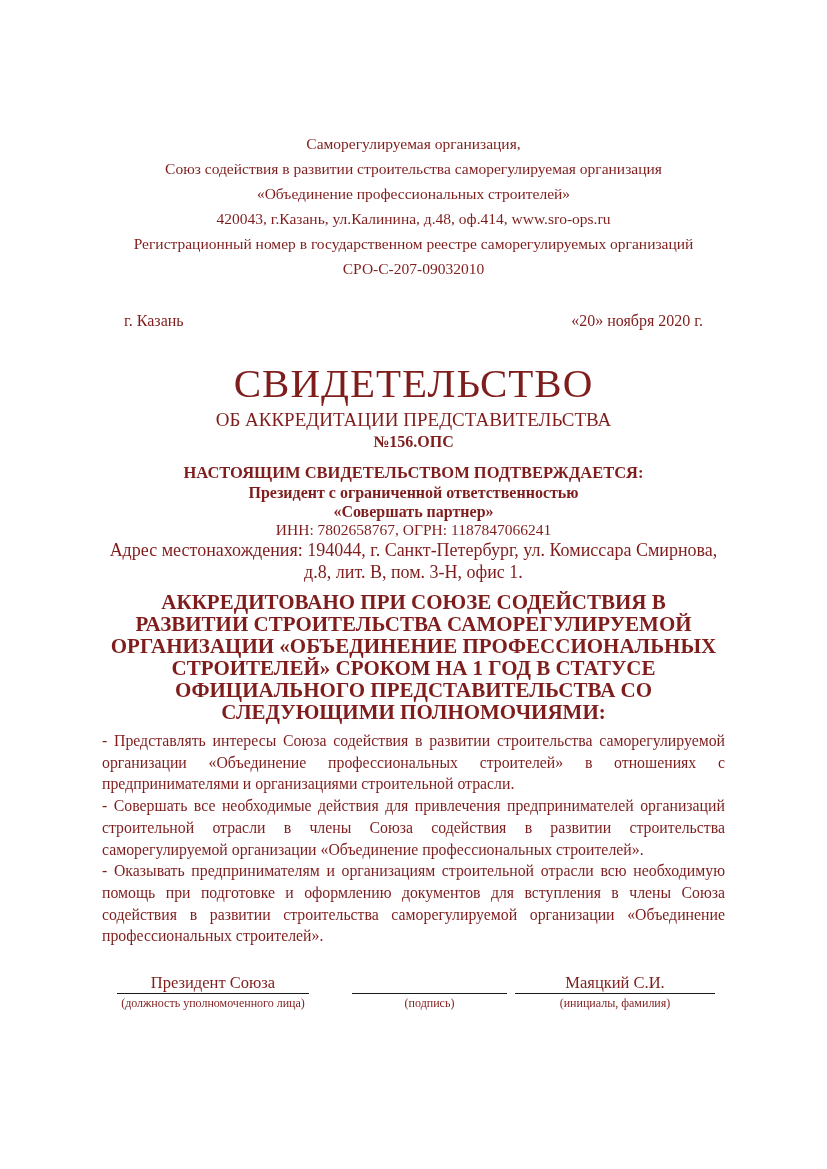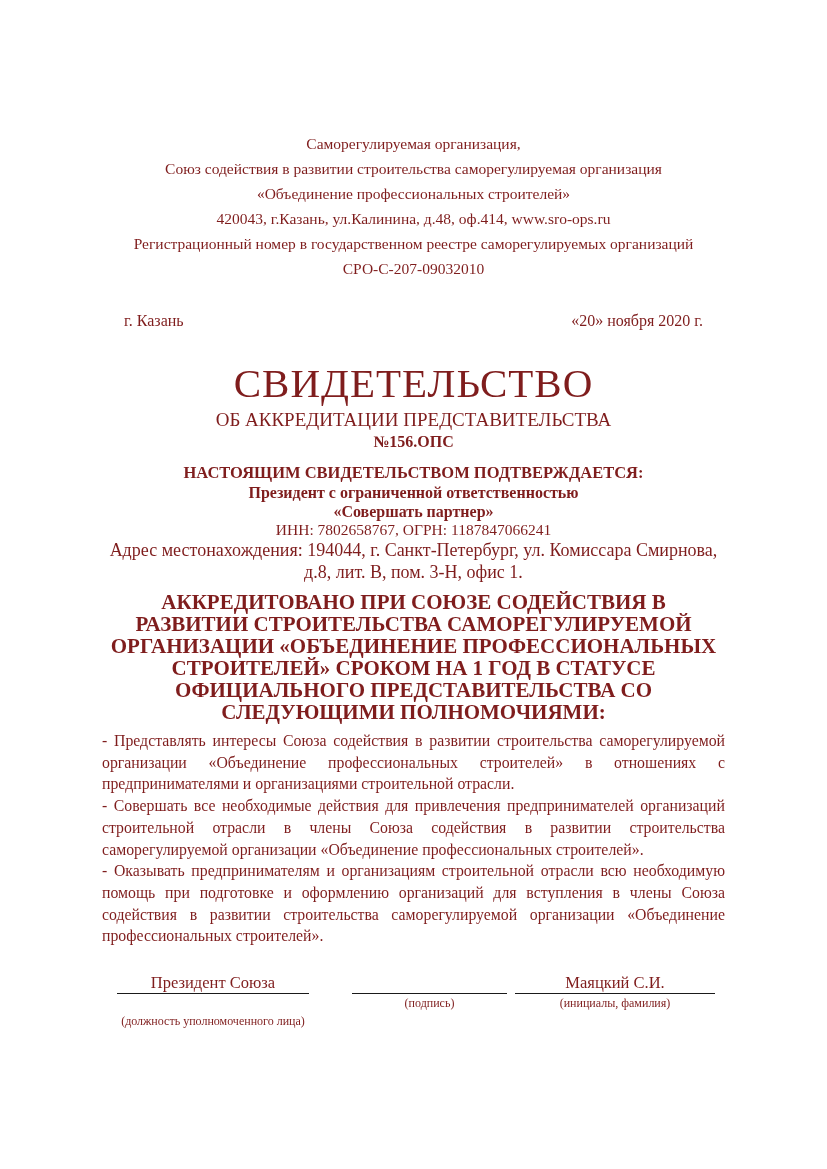--- a/index.html
+++ b/index.html
@@ -56,21 +56,21 @@
     text-align: justify;
     font-size: 15.8px;
     line-height: 21.7px;
   }
   .signatures {
     display: flex;
     margin-top: 26px;
     padding-left: 15px;
   }
   .sig-col { display: flex; flex-direction: column; }
-  .sig-col-position { width: 192px; gap: 18px; }
+  .sig-col-position { width: 192px; }
   .sig-col-sign { width: 155px; margin-left: 43px; }
   .sig-col-name { width: 200px; margin-left: 8px; }
   .sig-value {
     height: 21px;
     border-bottom: 1px solid #1a1a1a;
     text-align: center;
     font-size: 16.5px;
     line-height: 20px;
     white-space: nowrap;
   }
@@ -112,21 +112,21 @@
     <div class="company-name">«Совершать партнер»</div>
     <div class="company-ids">ИНН: 7802658767, ОГРН: 1187847066241</div>
     <div class="company-address">Адрес местонахождения: 194044, г. Санкт-Петербург, ул. Комиссара Смирнова, д.8, лит. В, пом. 3-Н, офис 1.</div>
   </div>
 
   <div class="accredit-statement">АККРЕДИТОВАНО ПРИ СОЮЗЕ СОДЕЙСТВИЯ В РАЗВИТИИ СТРОИТЕЛЬСТВА САМОРЕГУЛИРУЕМОЙ ОРГАНИЗАЦИИ «ОБЪЕДИНЕНИЕ ПРОФЕССИОНАЛЬНЫХ СТРОИТЕЛЕЙ» СРОКОМ НА 1 ГОД В СТАТУСЕ ОФИЦИАЛЬНОГО ПРЕДСТАВИТЕЛЬСТВА СО СЛЕДУЮЩИМИ ПОЛНОМОЧИЯМИ:</div>
 
   <div class="powers">
       <p class="power">- Представлять интересы Союза содействия в развитии строительства саморегулируемой организации «Объединение профессиональных строителей» в отношениях с предпринимателями и организациями строительной отрасли.</p>
       <p class="power">- Совершать все необходимые действия для привлечения предпринимателей организаций строительной отрасли в члены Союза содействия в развитии строительства саморегулируемой организации «Объединение профессиональных строителей».</p>
-      <p class="power">- Оказывать предпринимателям и организациям строительной отрасли всю необходимую помощь при подготовке и оформлению организаций для вступления в члены Союза содействия в развитии строительства саморегулируемой организации «Объединение профессиональных строителей».</p>
+      <p class="power">- Оказывать предпринимателям и организациям строительной отрасли всю необходимую помощь при подготовке и оформлению документов для вступления в члены Союза содействия в развитии строительства саморегулируемой организации «Объединение профессиональных строителей».</p>
     </div>
 
   <div class="signatures">
     <div class="sig-col sig-col-position">
       <div class="sig-value">Президент Союза</div>
       <div class="sig-label">(должность уполномоченного лица)</div>
     </div>
     <div class="sig-col sig-col-sign">
       <div class="sig-value"></div>
       <div class="sig-label">(подпись)</div>

